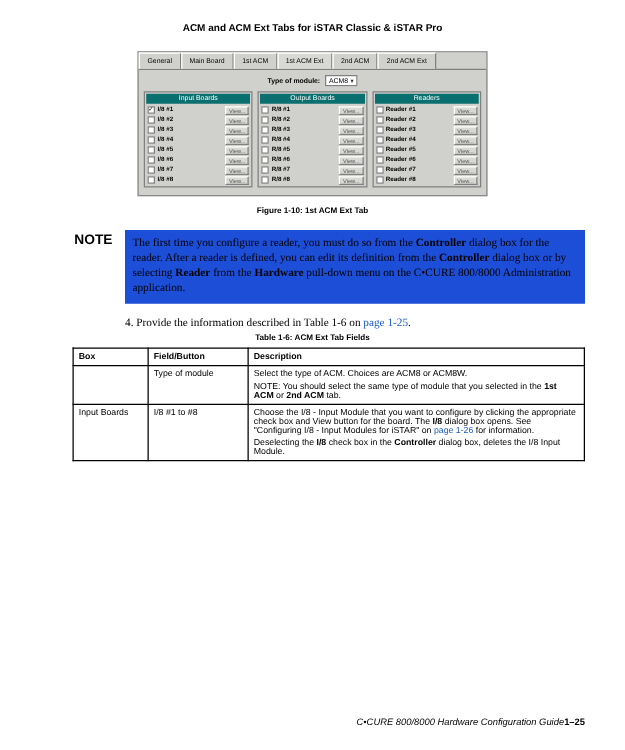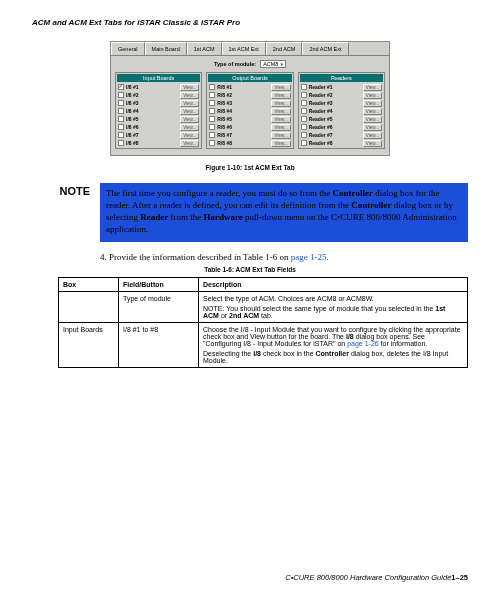--- a/index.html
+++ b/index.html
@@ -6,27 +6,26 @@
   body {
     width: 500px;
     height: 600px;
     background: #fff;
     font-family: "Times New Roman", serif;
     font-size: 8px;
     position: relative;
     padding: 18px 32px 22px 32px;
   }
   .header-title {
-    text-align: left;
+    text-align: center;
     font-family: Arial, sans-serif;
     font-weight: bold;
     font-size: 8px;
     color: #000;
     margin-bottom: 14px;
-    font-style: italic;
   }
   .screenshot-panel {
     margin: 0 auto 8px auto;
     width: 280px;
     background: #d0d0cc;
     border: 1px solid #888;
     padding: 0;
   }
   .tab-row {
     display: flex;

